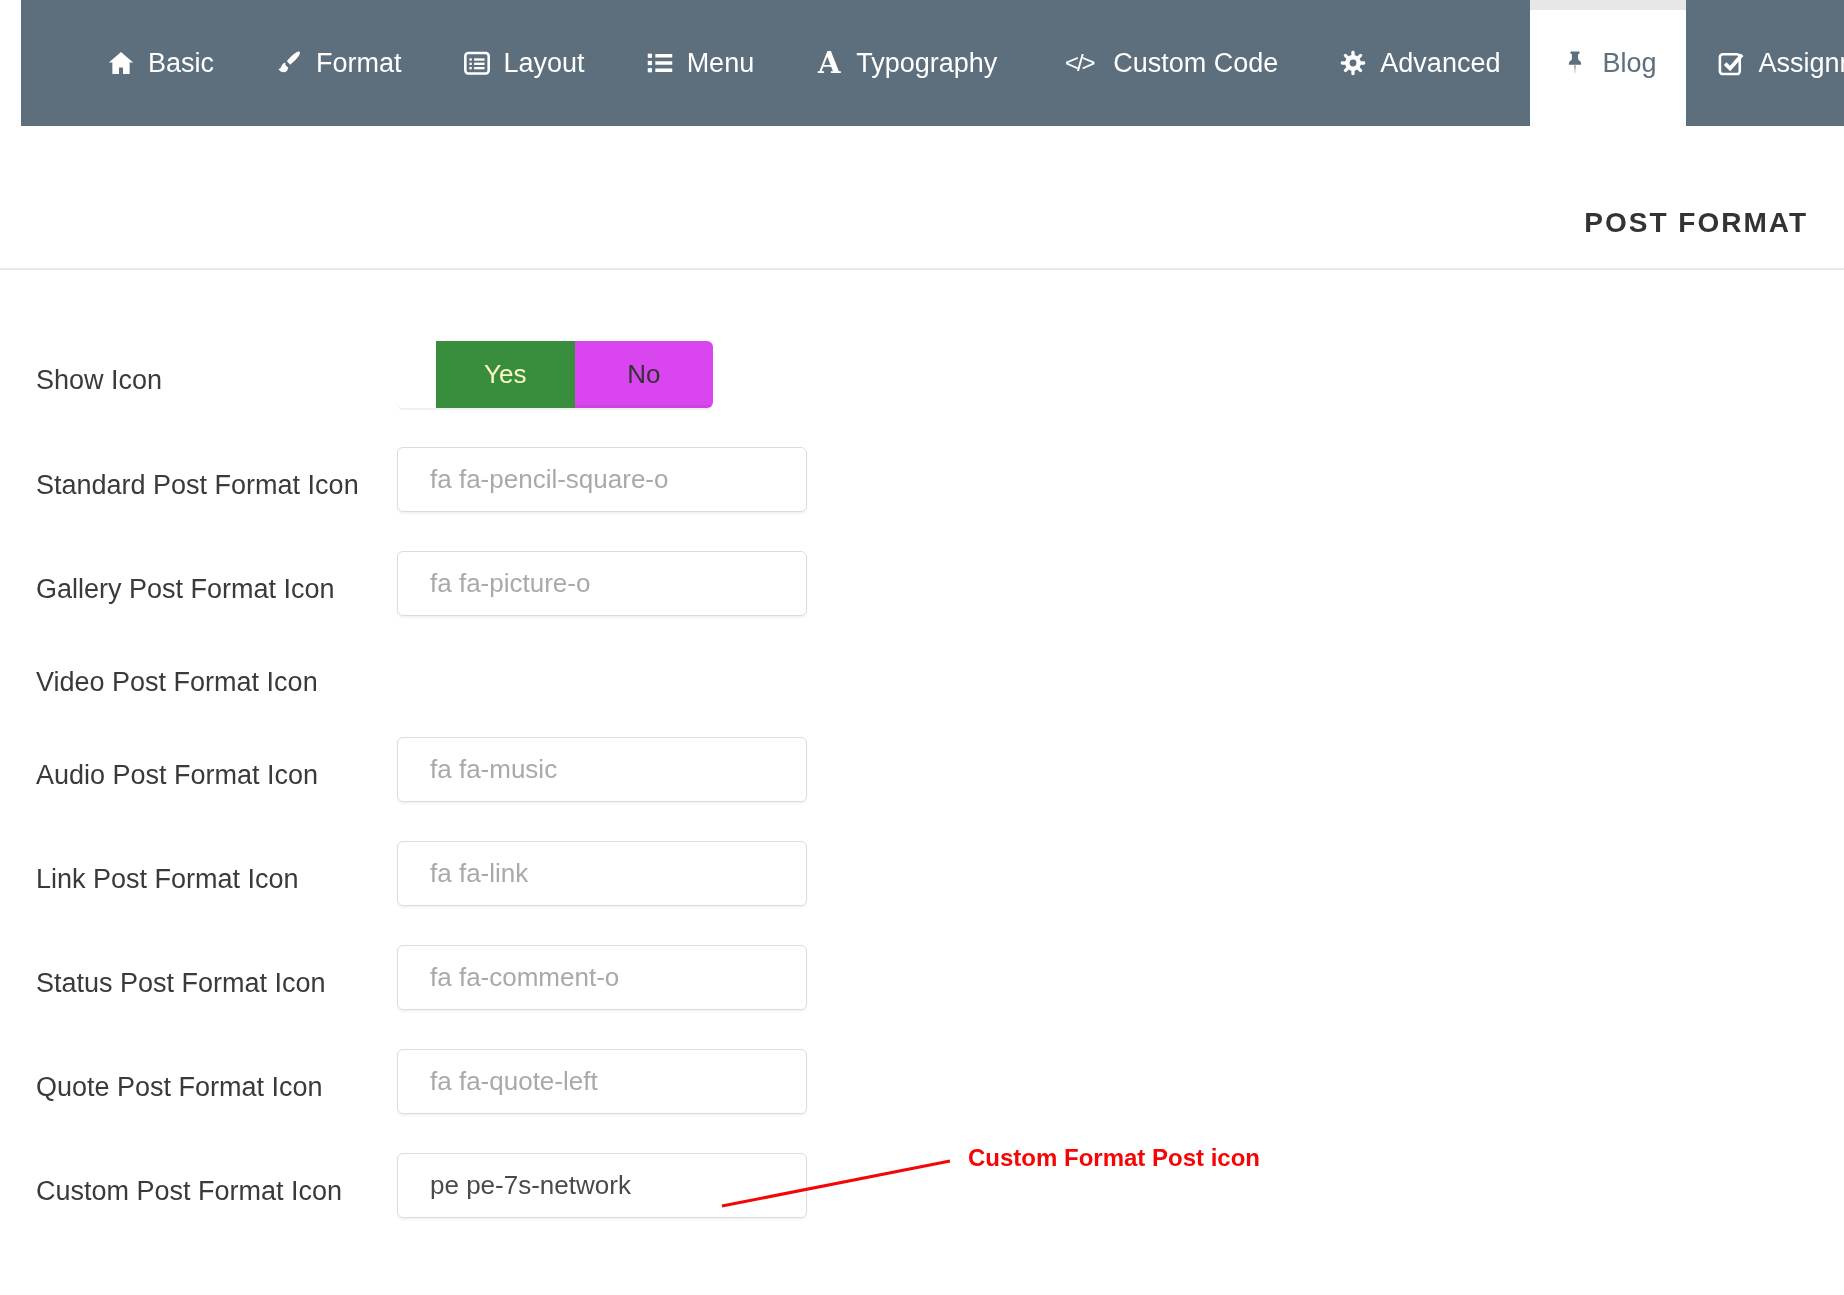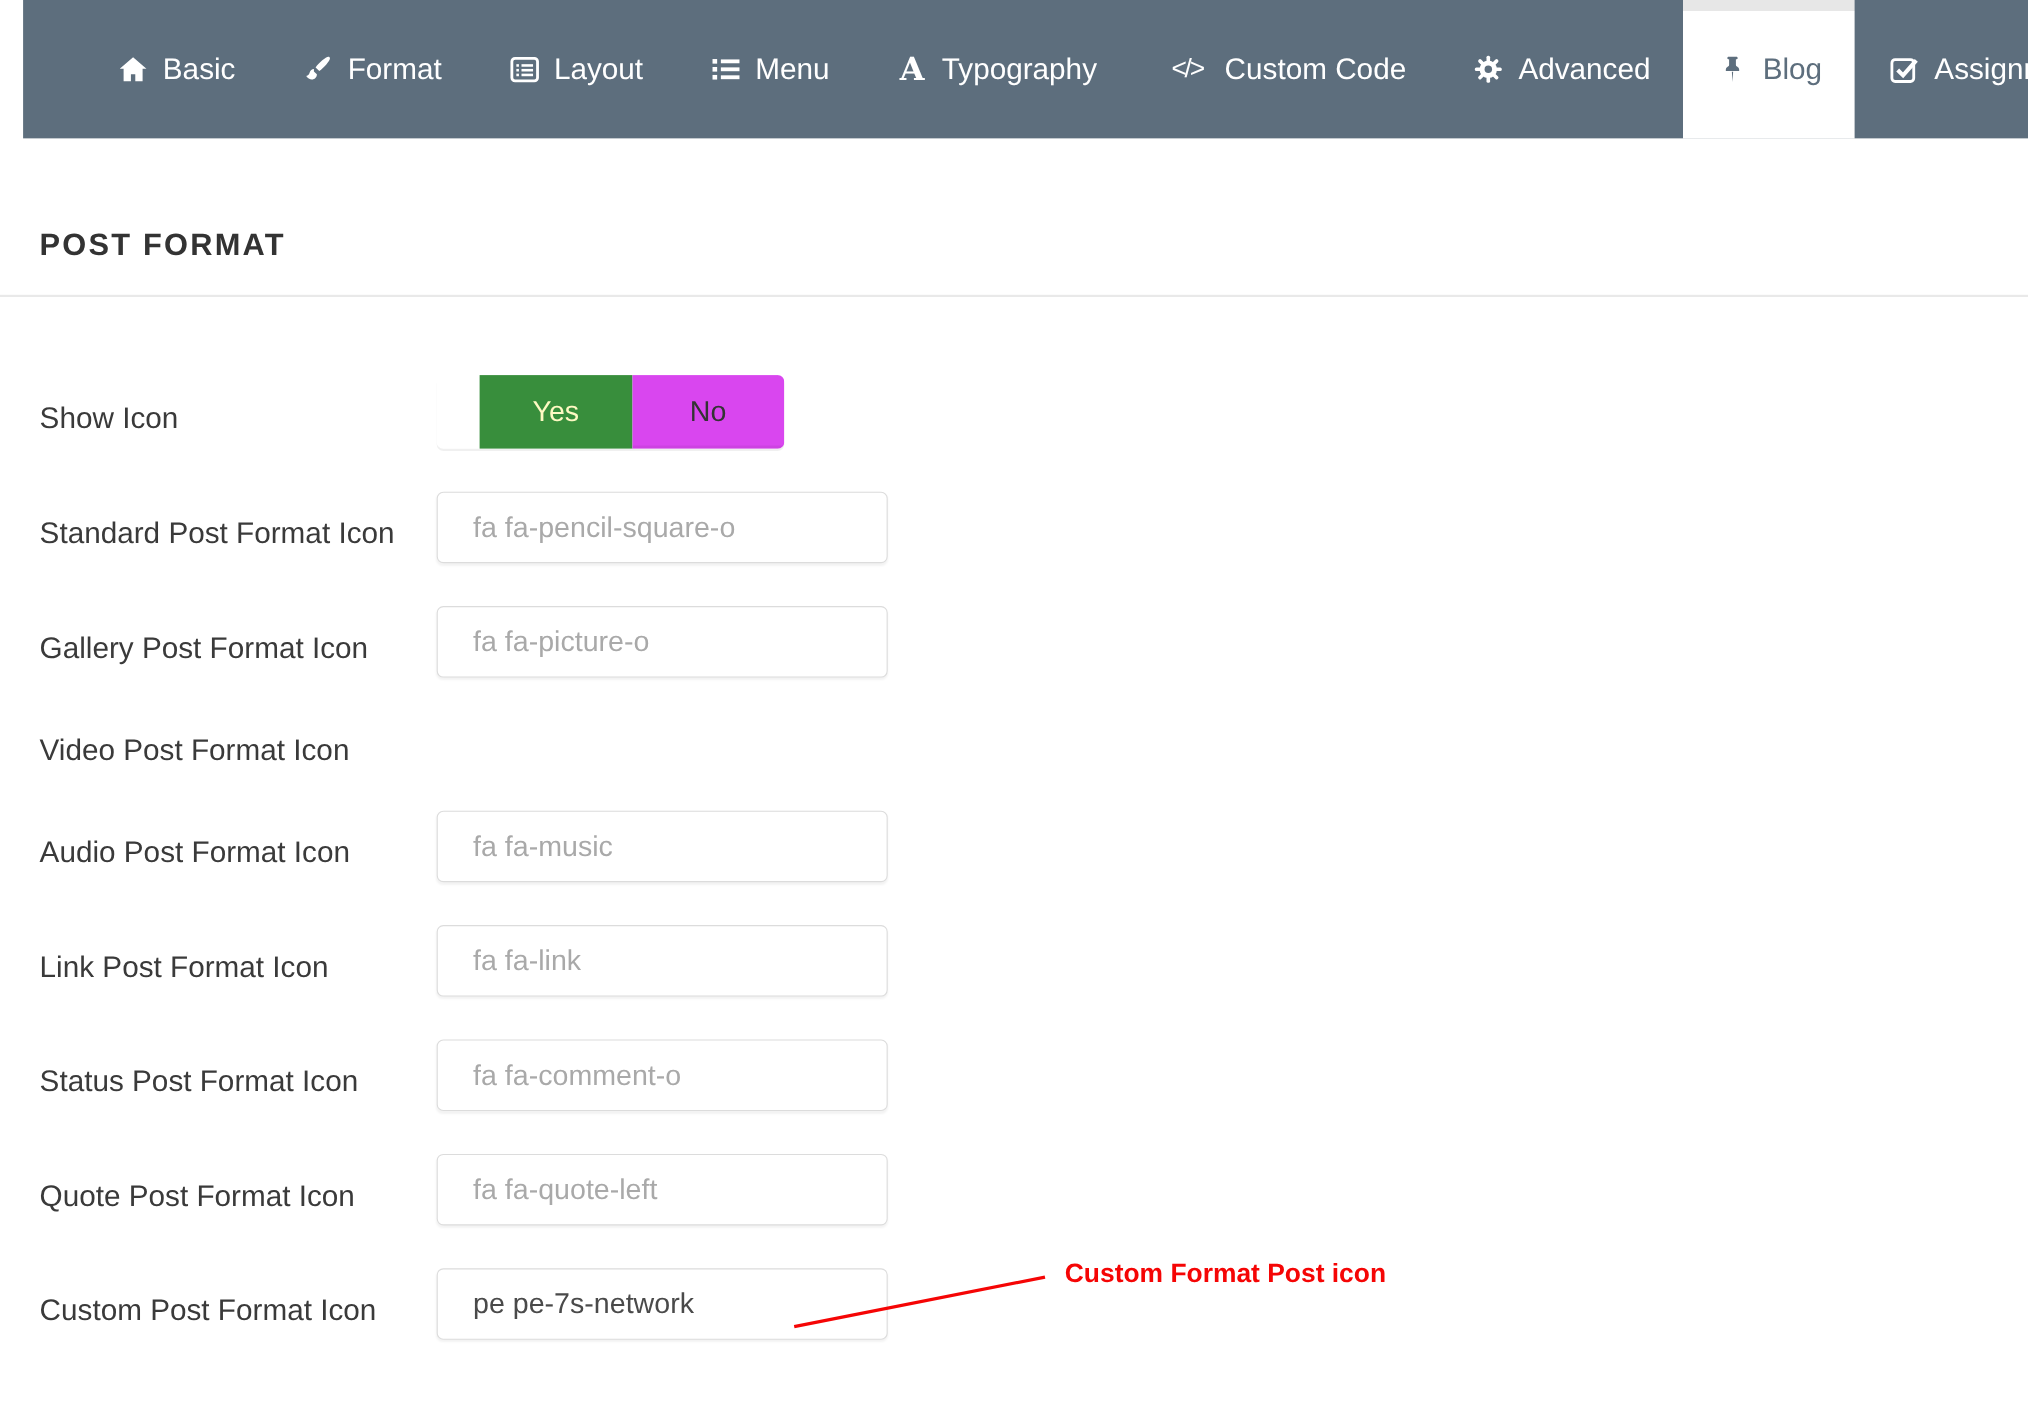--- a/index.html
+++ b/index.html
@@ -44,20 +44,21 @@
   
   .page-header {
     padding:80px 36px 28px 36px;
     border-bottom:2px solid #e9e9e9;
     background:#ffffff;
   }
   .page-header h1 {
     font-size:28px; line-height:34px;
     font-weight:bold; letter-spacing:2px;
     color:#333333;
+    text-align:right;
   }
 
   
   .content { padding:71px 36px 0 36px; }
   .form-row {
     display:flex; align-items:center;
     margin-bottom:39px;
   }
   .field-label {
     width:361px; flex:0 0 361px;

